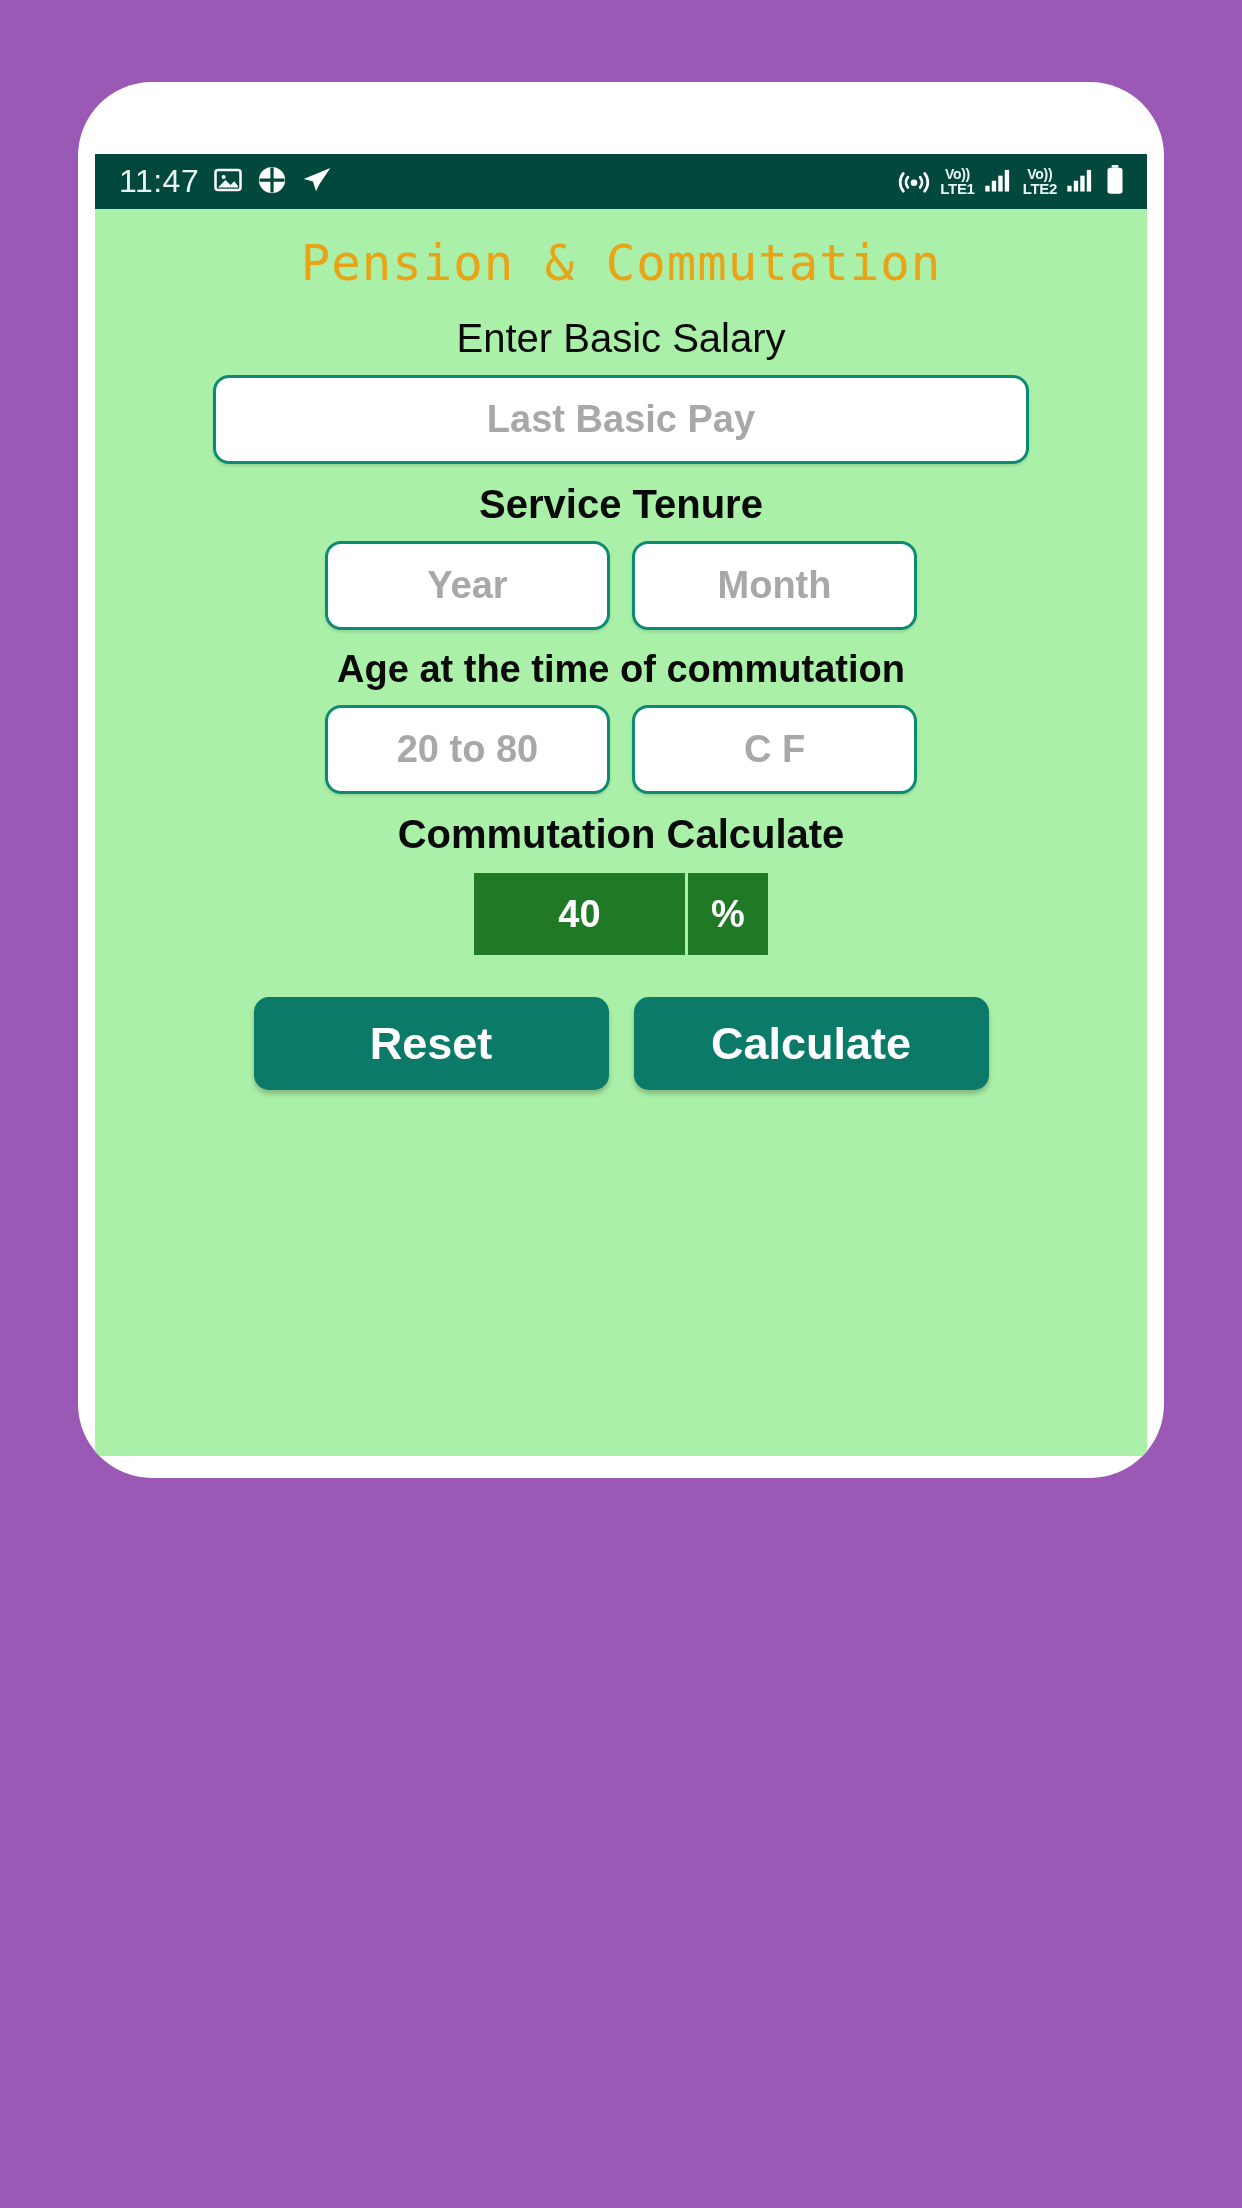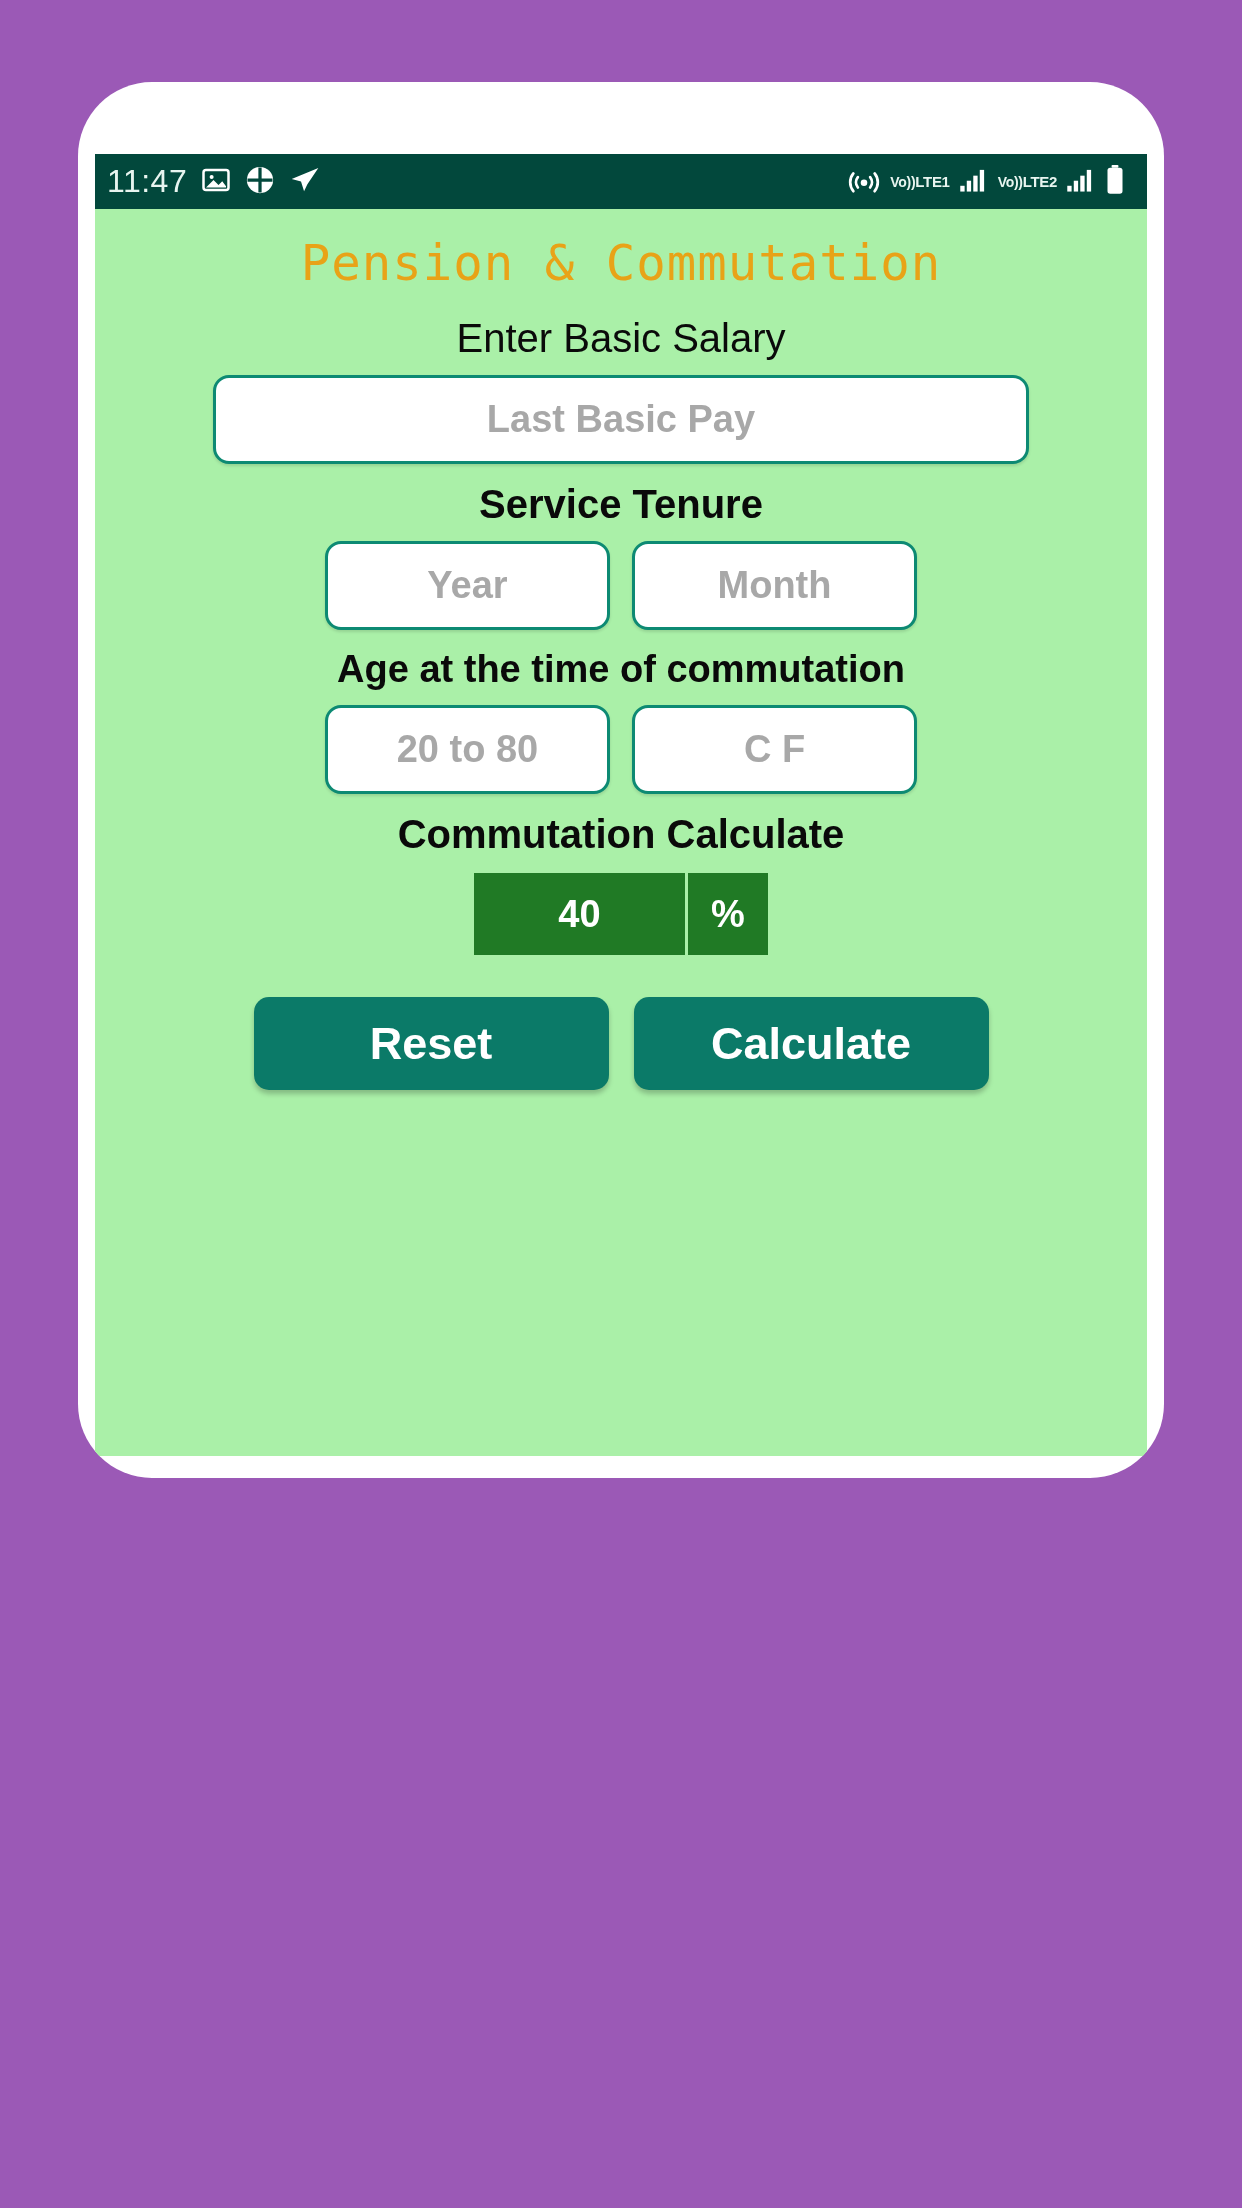--- a/index.html
+++ b/index.html
@@ -36,42 +36,42 @@
     overflow: hidden;
   }
 
   
   #status-bar {
     height: 55px;
     background: #02483c;
     display: flex;
     align-items: center;
     justify-content: space-between;
-    padding: 0 22px 0 12px;
+    padding: 0 22px 0 24px;
     color: #ffffff;
   }
   .status-left {
     display: flex;
     align-items: center;
     gap: 14px;
   }
   .status-time {
     font-size: 32px;
     font-weight: 400;
     letter-spacing: 0.5px;
     color: #e8f5f0;
   }
   .status-right {
     display: flex;
     align-items: center;
     gap: 9px;
   }
   .volte-block {
     display: flex;
-    flex-direction: row;
+    flex-direction: column;
     align-items: center;
     line-height: 1;
     color: #e8f5f0;
   }
   .volte-top { font-size: 14px; font-weight: 700; letter-spacing: -0.3px;}
   .volte-bot { font-size: 15px; font-weight: 700; letter-spacing: -0.3px;}
 
   
   #app-body {
     height: 1557px;

